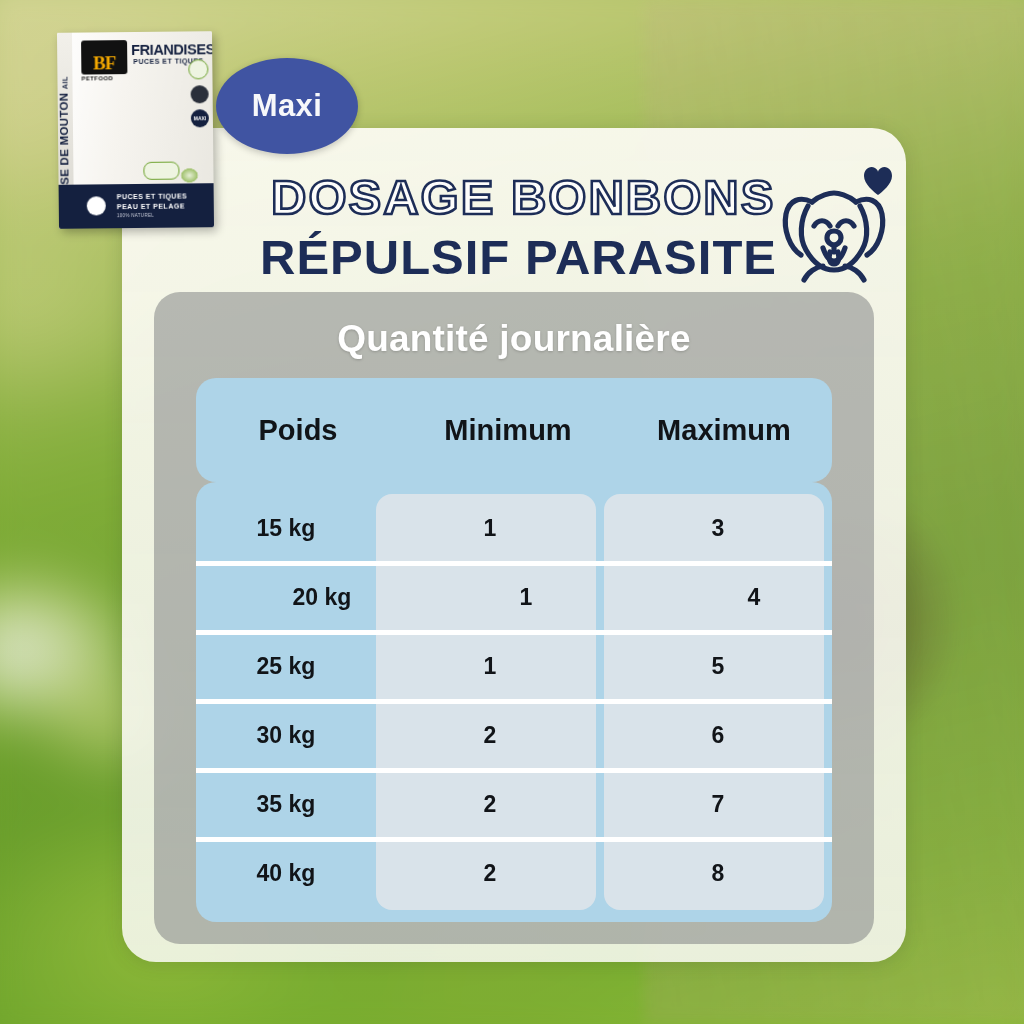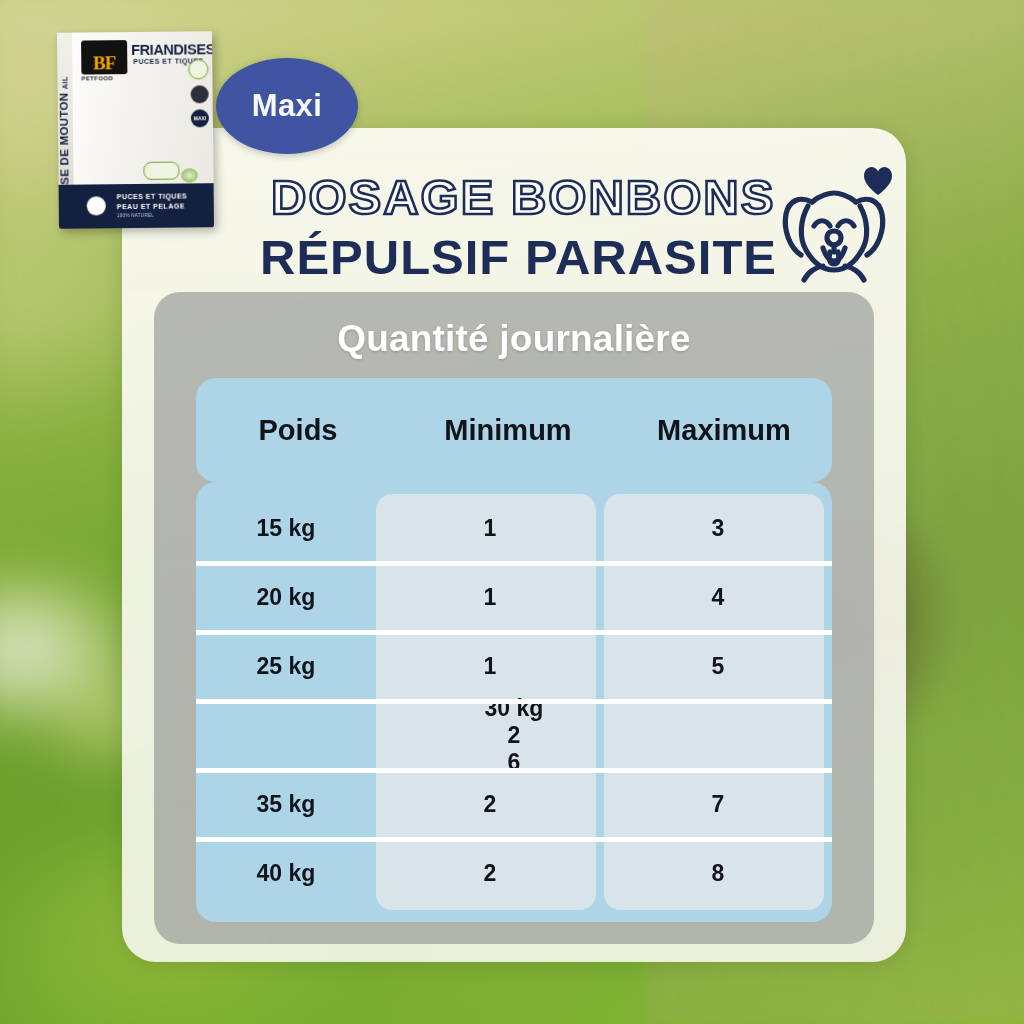--- a/index.html
+++ b/index.html
@@ -236,31 +236,31 @@
 
 <div id="tbody">
   <div class="colpanel m"></div>
   <div class="colpanel x"></div>
 
   <div class="trow" style="top: 12px; height: 69px;">
     <div class="td c0">15 kg</div>
     <div class="td c1">1</div>
     <div class="td c2">3</div>
   </div>
-  <div class="trow" style="top: 81px; height: 69px;">
+  <div class="trow" style="top: 81px; height: 69px; margin-left: 36px;">
     <div class="td c0">20 kg</div>
     <div class="td c1">1</div>
     <div class="td c2">4</div>
   </div>
   <div class="trow" style="top: 150px; height: 69px;">
     <div class="td c0">25 kg</div>
     <div class="td c1">1</div>
     <div class="td c2">5</div>
   </div>
-  <div class="trow" style="top: 213px; height: 69px; flex-direction: column;">
+  <div class="trow" style="top: 219px; height: 69px;">
     <div class="td c0">30 kg</div>
     <div class="td c1">2</div>
     <div class="td c2">6</div>
   </div>
   <div class="trow" style="top: 288px; height: 69px;">
     <div class="td c0">35 kg</div>
     <div class="td c1">2</div>
     <div class="td c2">7</div>
   </div>
   <div class="trow" style="top: 357px; height: 69px; justify-content: center;">

